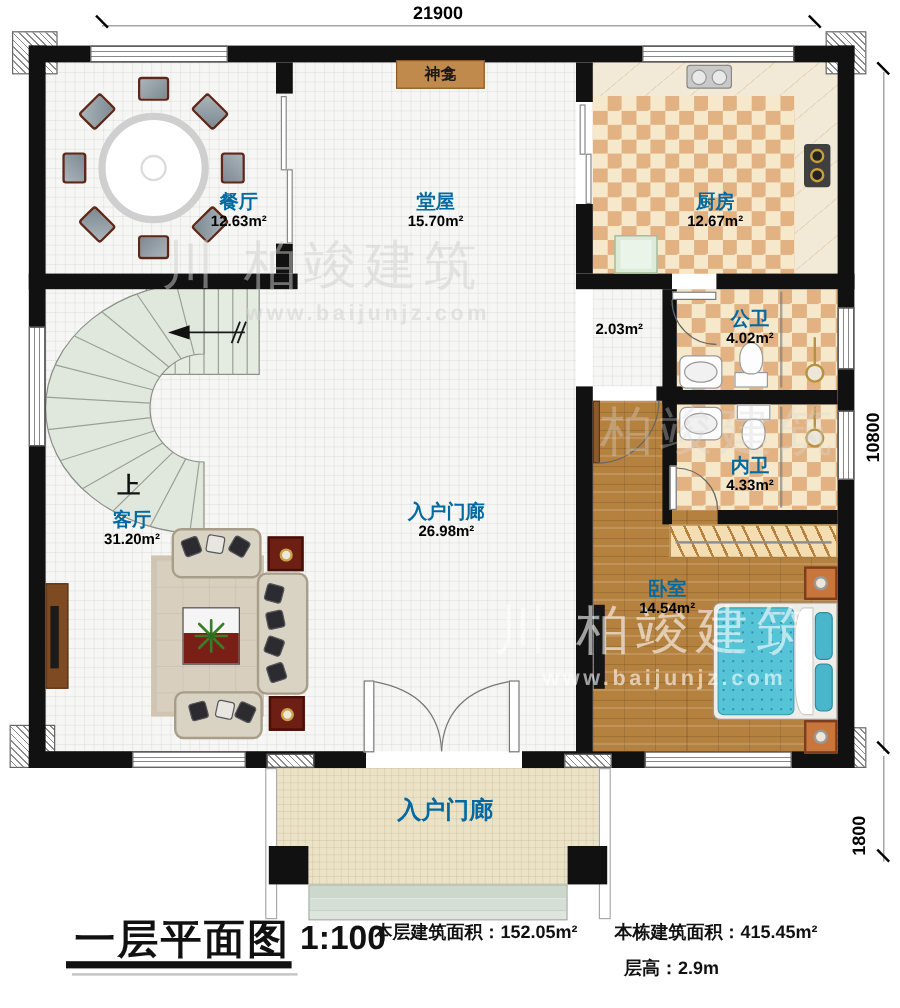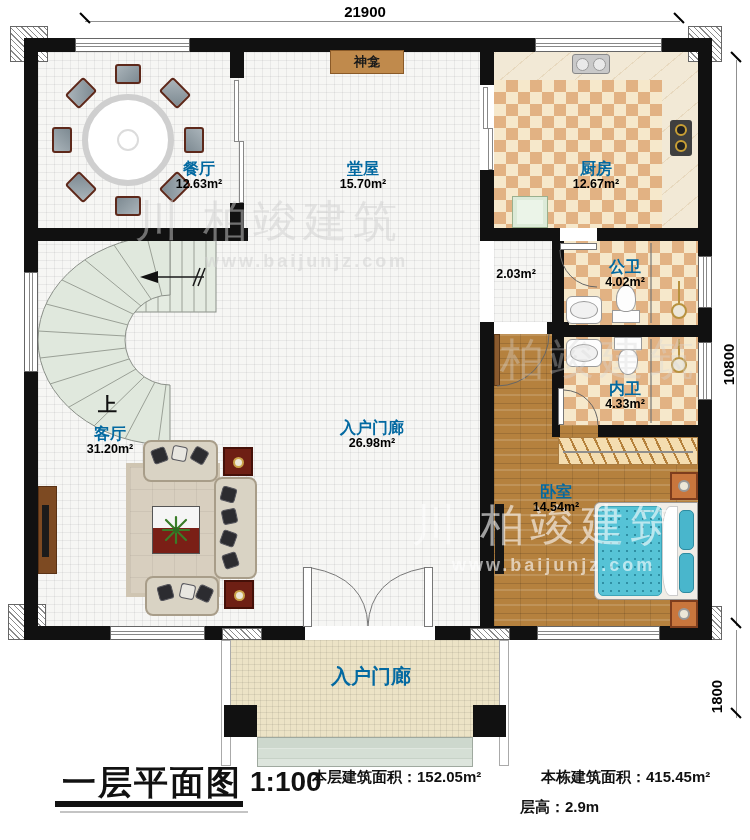--- a/index.html
+++ b/index.html
@@ -312,20 +312,20 @@
     <span>一层平面图</span>
   </div>
   <div class="abs" style="left:55px;top:801px;width:188px;height:6px;background:#111;"></div>
   <div class="abs" style="left:60px;top:811px;width:188px;height:2px;background:#c4c4c4;"></div>
   <div class="abs" style="left:250px;top:766px;font-size:28px;font-weight:bold;">
     <span>1:100</span>
   </div>
   <div class="abs ftlabel" style="left:312px;top:768px;">
     <span>本层建筑面积：</span><span>152.05m²</span>
   </div>
-  <div class="abs ftlabel" style="left:541px;top:768px;">
+  <div class="abs ftlabel" style="left:512px;top:768px;">
     <span>本栋建筑面积：</span><span>415.45m²</span>
   </div>
   <div class="abs ftlabel" style="left:520px;top:798px;">
     <span>层高：</span><span>2.9m</span>
   </div>
 
 </div>
 
 </body></html>

